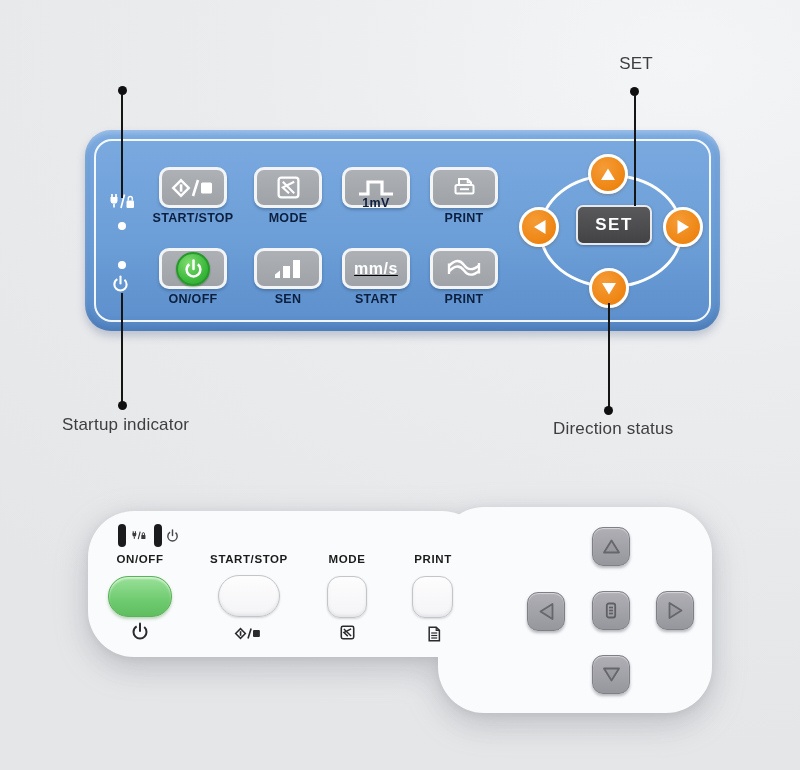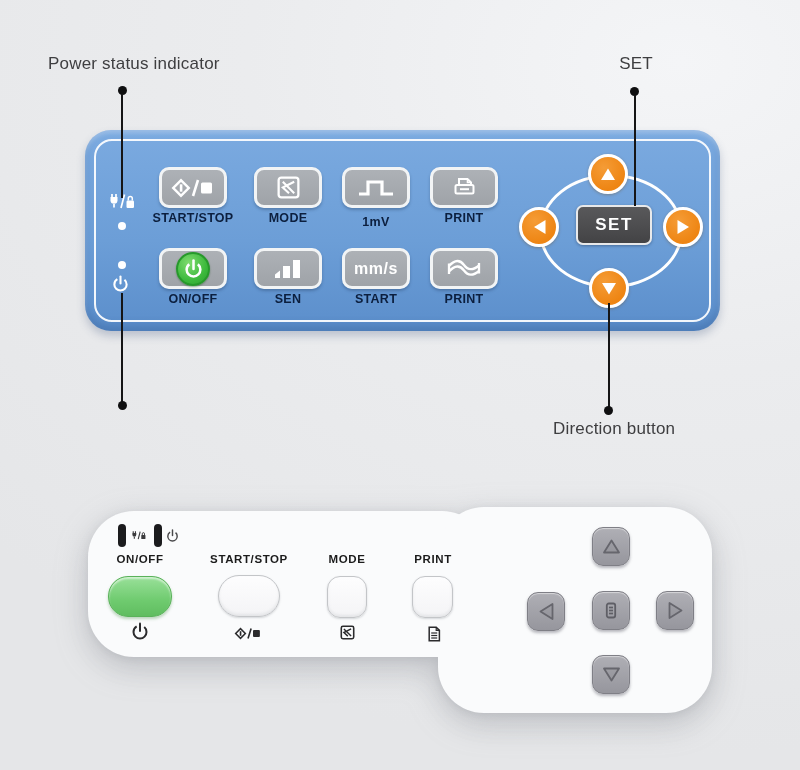--- a/index.html
+++ b/index.html
@@ -20,20 +20,21 @@
     background:linear-gradient(180deg,#7BAAE0 0%,#6C9ED7 55%,#5B8ECB 100%);
     box-shadow:0 5px 9px rgba(80,100,135,.30), inset 0 -6px 9px rgba(25,60,115,.22), inset 0 3px 4px rgba(255,255,255,.28);
   }
   .keyline{position:absolute;inset:9px;border:2px solid rgba(255,255,255,.92);border-radius:18px;pointer-events:none;}
   .key{
     position:absolute;width:68px;height:41px;box-sizing:border-box;
     background:linear-gradient(180deg,#ADB1B6,#9FA3A8);
     border:3px solid #F2F4F5;border-radius:10px;
     display:flex;align-items:center;justify-content:center;
     box-shadow:0 2px 3px rgba(35,60,95,.35);
+    text-decoration:underline;
   }
   .key-label{position:absolute;transform:translateX(-50%);font-weight:700;font-size:12.5px;color:#0C1F3E;letter-spacing:.3px;white-space:nowrap;}
   .mmps{color:#fff;font-weight:700;font-size:16px;letter-spacing:.5px;}
   .pwr-green{
     width:34px;height:34px;border-radius:50%;box-sizing:border-box;
     background:radial-gradient(circle at 36% 30%, #7EDB6E 0%, #3CB93C 62%, #2C9F2F 100%);
     border:2px solid #27992B;display:flex;align-items:center;justify-content:center;
     box-shadow:0 1px 2px rgba(0,70,0,.4);
   }
   .ellipse-ring{position:absolute;left:454px;top:44px;width:144px;height:114px;box-sizing:border-box;border:3px solid #fff;border-radius:50%;}
@@ -119,21 +120,21 @@
     <svg width="27" height="25" viewBox="0 0 27 25">
       <path d="M8 10 V4 h8.5 l3.5 3.5 V10" fill="none" stroke="#fff" stroke-width="2"></path>
       <path d="M16.5 4 v3.5 h3.5" fill="none" stroke="#fff" stroke-width="1.6"></path>
       <rect x="4.5" y="10" width="18" height="8.5" rx="1.5" fill="none" stroke="#fff" stroke-width="2"></rect>
       <line x1="9" y1="14.2" x2="18" y2="14.2" stroke="#fff" stroke-width="2"></line>
     </svg>
   </div>
 
   <div class="key-label" style="left:108px;top:81px">START/STOP</div>
   <div class="key-label" style="left:203px;top:81px">MODE</div>
-  <div class="key-label" style="left:291px;top:85px">1mV</div>
+  <div class="key-label" style="left:291px;top:66px">1mV</div>
   <div class="key-label" style="left:379px;top:81px">PRINT</div>
 
   <div class="key" style="left:74px;top:118px">
     <div class="pwr-green">
       <svg width="19" height="19" viewBox="0 0 18 18">
         <circle cx="9" cy="10" r="6.5" fill="none" stroke="#fff" stroke-width="2.4" stroke-dasharray="31.8 9" stroke-dashoffset="36.3" transform="rotate(-90 9 10)"></circle>
         <line x1="9" y1="1.5" x2="9" y2="9.5" stroke="#fff" stroke-width="2.4" stroke-linecap="round"></line>
       </svg>
     </div>
   </div>
@@ -260,27 +261,27 @@
       </svg>
   </div>
   <div class="pad" style="left:592px;top:655px">
     <svg width="19" height="17" viewBox="0 0 19 17">
         <polygon points="2,2.5 17,2.5 9.5,14.5" fill="rgba(0,0,0,0.05)" stroke="#66666D" stroke-width="1.8" stroke-linejoin="round"></polygon>
       </svg>
   </div>
 </div>
 
 <div class="ann-layer">
-  <div class="ann-label" style="left:48px;top:54px">Power status indicator</div>
   <div class="ann-dot" style="left:118px;top:86px"></div>
   <div class="ann-line" style="left:121px;top:94px;height:104px"></div>
 
   <div class="ann-label" style="left:606px;top:54px;width:60px;text-align:center">SET</div>
   <div class="ann-dot" style="left:630px;top:87px"></div>
   <div class="ann-line" style="left:634px;top:95px;height:111px"></div>
 
   <div class="ann-line" style="left:121px;top:293px;height:110px"></div>
   <div class="ann-dot" style="left:118px;top:401px"></div>
+  <div class="ann-label" style="left:62px;top:415px">Startup indicator</div>
 
   <div class="ann-line" style="left:608px;top:303px;height:105px"></div>
   <div class="ann-dot" style="left:604px;top:406px"></div>
-  <div class="ann-label" style="left:553px;top:419px">Direction button</div>
+  <div class="ann-label" style="left:553px;top:419px">Direction status</div>
 </div>
 
 </body></html>

